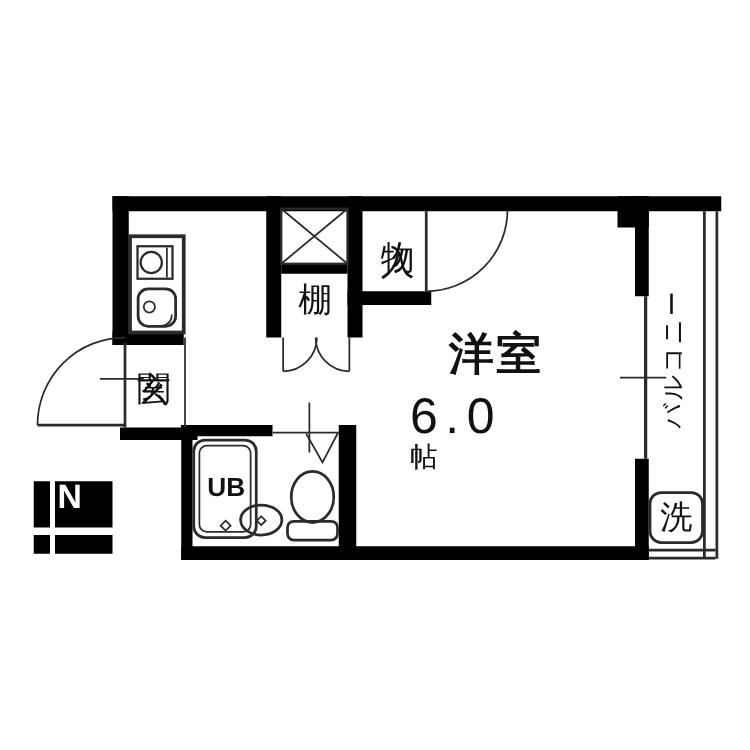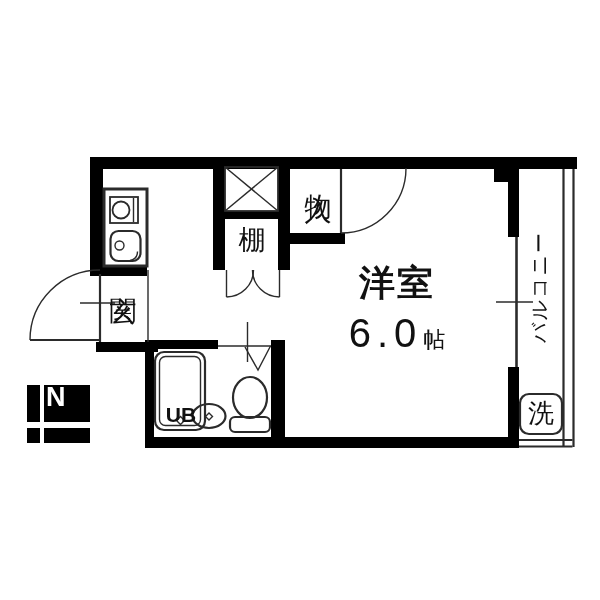--- a/index.html
+++ b/index.html
@@ -18,27 +18,27 @@
   .w2{stroke-width:2.2px;}
   .w25{stroke-width:2.6px;}
   .w3{stroke-width:3px;}
   .label{position:absolute;color:var(--text);line-height:1.05;white-space:nowrap;}
   .vtext{writing-mode:vertical-rl;text-orientation:upright;letter-spacing:2px;}
   .center{text-align:center;}
   .storage-label{left:300px;top:172px;width:32px;font-size:27px;font-weight:500;}
   .shelf-label{left:234px;top:226px;width:36px;font-size:27px;font-weight:500;}
   .entrance-label{left:105px;top:275px;width:32px;font-size:27px;font-weight:500;}
   .room-name{left:327px;top:264px;width:140px;font-size:36px;font-weight:600;letter-spacing:2px;}
-  .room-size{left:327px;top:312px;width:140px;display:flex;align-items:baseline;justify-content:center;}
+  .room-size{left:327px;top:312px;width:140px;display:flex;align-items:baseline;justify-content:center;flex-direction:column;}
   .room-size .num{font-size:40px;font-weight:500;letter-spacing:6px;}
   .room-size .unit{font-size:22px;font-weight:500;margin-left:1px;}
   .balcony-label{left:481px;top:275px;width:120px;height:24px;font-size:20px;letter-spacing:2px;
     text-align:center;transform:rotate(-90deg);transform-origin:center center;font-weight:500;}
   .laundry-label{left:520px;top:400px;width:42px;font-size:26px;font-weight:500;}
-  .ub-label{left:157px;top:380px;width:48px;font-size:21px;font-weight:600;margin-top:24px;}
+  .ub-label{left:157px;top:380px;width:48px;font-size:21px;font-weight:600;}
   .compass-n{left:46px;top:383px;font-size:27px;font-weight:bold;color:var(--compass-text);}
 </style>
 </head>
 <body>
 
 <div id="stage">
 
   <svg id="plan-svg" width="600" height="600" viewBox="0 0 600 600">
 
     <g>

